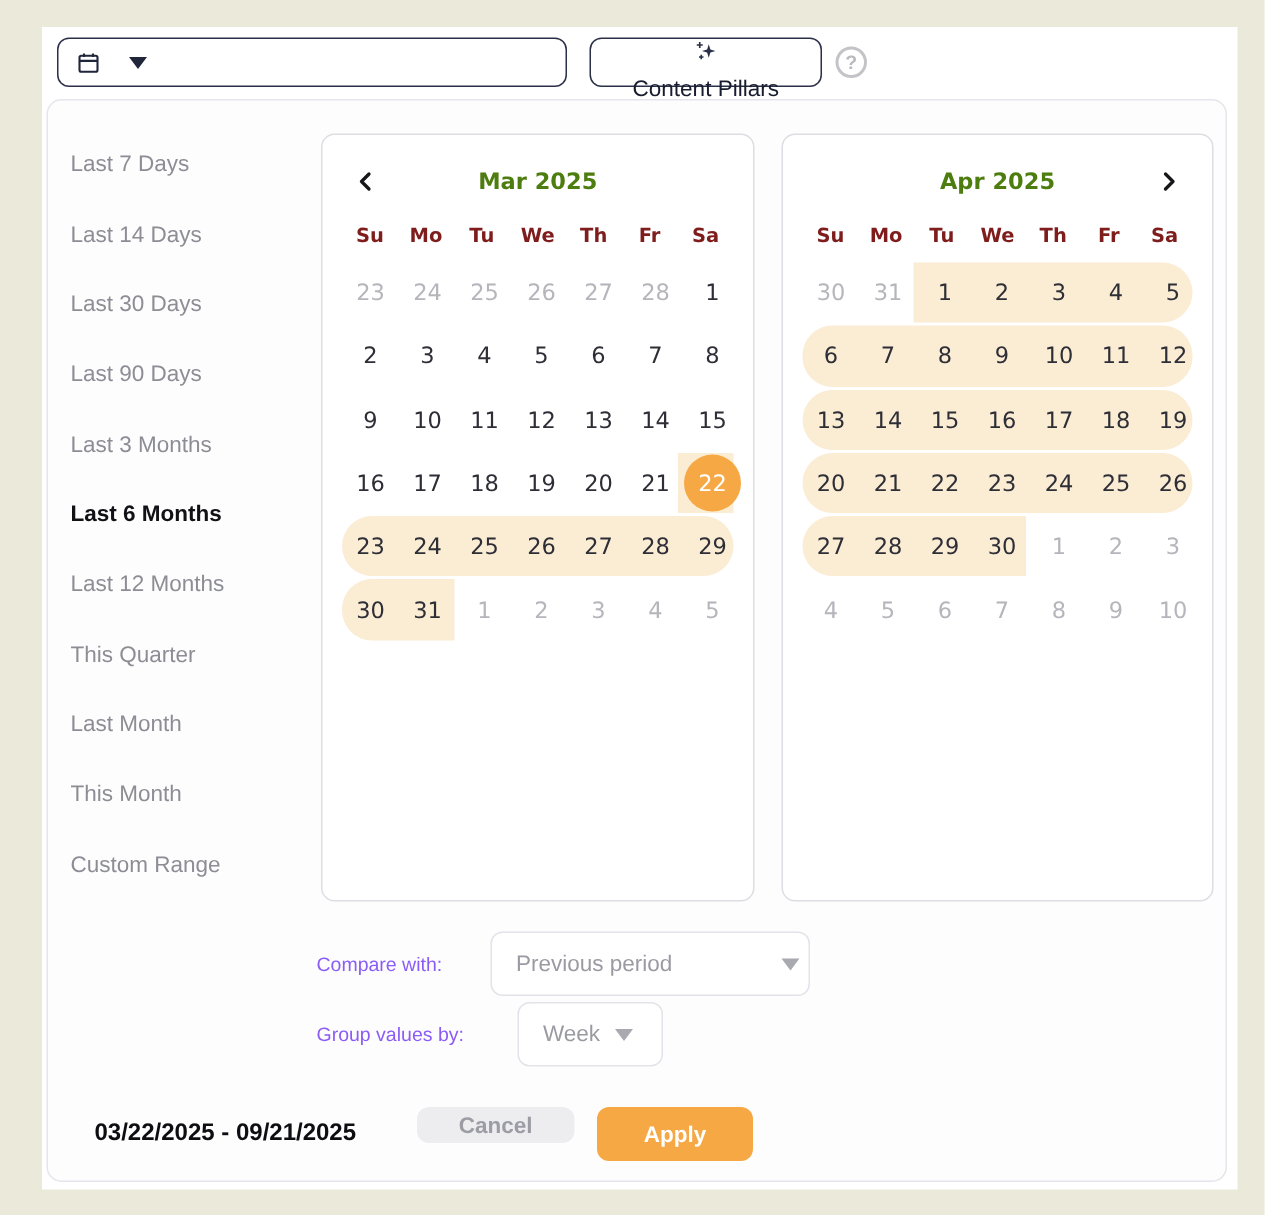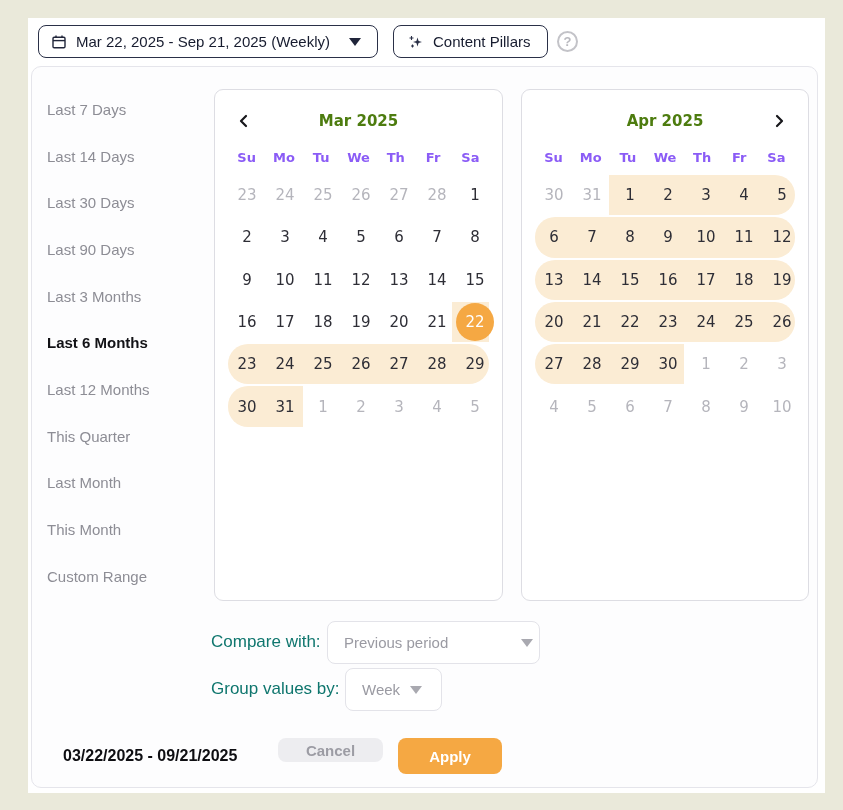--- a/index.html
+++ b/index.html
@@ -14,21 +14,21 @@
     background:#ffffff;
   }
   
   .btn-outline{
     position:absolute;box-sizing:border-box;height:33px;top:7px;
     background:#fff;border:1.6px solid #2A3047;border-radius:8px;
     display:flex;align-items:center;cursor:pointer;
     color:#171C2F;font-size:15px;font-weight:500;
   }
   .date-btn{left:10px;width:340px;padding:0 12px;gap:9px;}
-  .pillars-btn{left:365px;width:155px;padding:0 14px;gap:9px;}
+  .pillars-btn{left:365px;width:155px;padding:0 14px;gap:9px;flex-direction:column;}
   .caret-dark{
     width:0;height:0;margin-left:10px;
     border-left:6px solid transparent;border-right:6px solid transparent;
     border-top:8px solid #20253A;
   }
   .help-badge{
     position:absolute;left:529px;top:13px;width:21px;height:21px;box-sizing:border-box;
     border:2px solid #C3C3C8;border-radius:50%;
     display:flex;align-items:center;justify-content:center;
     color:#B9B9BF;font-size:13px;font-weight:700;cursor:pointer;background:#fff;
@@ -59,41 +59,41 @@
     position:absolute;top:2px;width:26px;height:26px;border:none;background:transparent;
     display:flex;align-items:center;justify-content:center;cursor:pointer;padding:0;
   }
   .nav-prev{left:0;} .nav-next{right:0;}
   .weekdays{
     position:absolute;left:13px;right:13px;top:55px;height:24px;
     display:grid;grid-template-columns:repeat(7,1fr);
   }
   .weekdays span{
     display:flex;align-items:center;justify-content:center;
-    font-size:13px;font-weight:700;color:#8b5cf6;font-family:"DejaVu Sans", sans-serif;
+    font-size:13px;font-weight:700;color:#7f1d1d;font-family:"DejaVu Sans", sans-serif;
   }
   .grid{position:absolute;left:13px;right:13px;top:84px;}
   .week-row{position:relative;display:grid;grid-template-columns:repeat(7,1fr);height:42.3px;}
   .range-bar{position:absolute;top:1px;bottom:1px;background:#FBECD4;}
   .range-bar.rl{border-top-left-radius:20px;border-bottom-left-radius:20px;}
   .range-bar.rr{border-top-right-radius:20px;border-bottom-right-radius:20px;}
   .day-cell{
     position:relative;display:flex;align-items:center;justify-content:center;
     font-size:15px;color:#2E2E36;cursor:pointer;font-family:"DejaVu Sans", sans-serif;
   }
   .day-cell.muted{color:#B5B5BC;}
   .day-cell .num{
     position:relative;width:38px;height:38px;border-radius:50%;
     display:flex;align-items:center;justify-content:center;
   }
   .day-cell.selected .num{background:#F5A843;color:#ffffff;}
   
   .field-label{
     position:absolute;left:179px;height:30px;display:flex;align-items:center;
-    color:#0f766e;font-size:17px;
+    color:#8b5cf6;font-size:13px;
   }
   .lbl-compare{top:560px;}
   .lbl-group{top:607px;}
   .select{
     position:absolute;box-sizing:border-box;height:43px;
     background:#fff;border:1px solid #E3E3E9;border-radius:8px;
     display:flex;align-items:center;cursor:pointer;
     color:#9A9AA2;font-size:15px;
   }
   .select-compare{left:295px;top:554px;width:213px;padding:0 6px 0 16px;justify-content:center;}
@@ -129,21 +129,20 @@
 
   <div class="btn-outline date-btn">
     <span>
       <svg width="16" height="16" viewBox="0 0 16 16" fill="none">
         <rect x="2" y="3.2" width="12" height="10.6" rx="1.2" stroke="#20253A" stroke-width="1.4"></rect>
         <line x1="2" y1="6.6" x2="14" y2="6.6" stroke="#20253A" stroke-width="1.4"></line>
         <line x1="5" y1="1.6" x2="5" y2="4" stroke="#20253A" stroke-width="1.4"></line>
         <line x1="11" y1="1.6" x2="11" y2="4" stroke="#20253A" stroke-width="1.4"></line>
       </svg>
     </span>
-    <span>Mar 22, 2025 - Sep 21, 2025 (Weekly)</span>
     <span class="caret-dark"></span>
   </div>
 
   <div class="btn-outline pillars-btn">
     <span>
       <svg width="16" height="16" viewBox="0 0 16 16" fill="none">
         <path d="M9.5 3.5 L10.6 7 L14 8 L10.6 9 L9.5 12.5 L8.4 9 L5 8 L8.4 7 Z" fill="#2A3047"></path>
         <path d="M3.5 2 V6 M1.5 4 H5.5" stroke="#2A3047" stroke-width="1.1"></path>
         <path d="M4.5 10.5 V13.5 M3 12 H6" stroke="#2A3047" stroke-width="1.1"></path>
       </svg>

